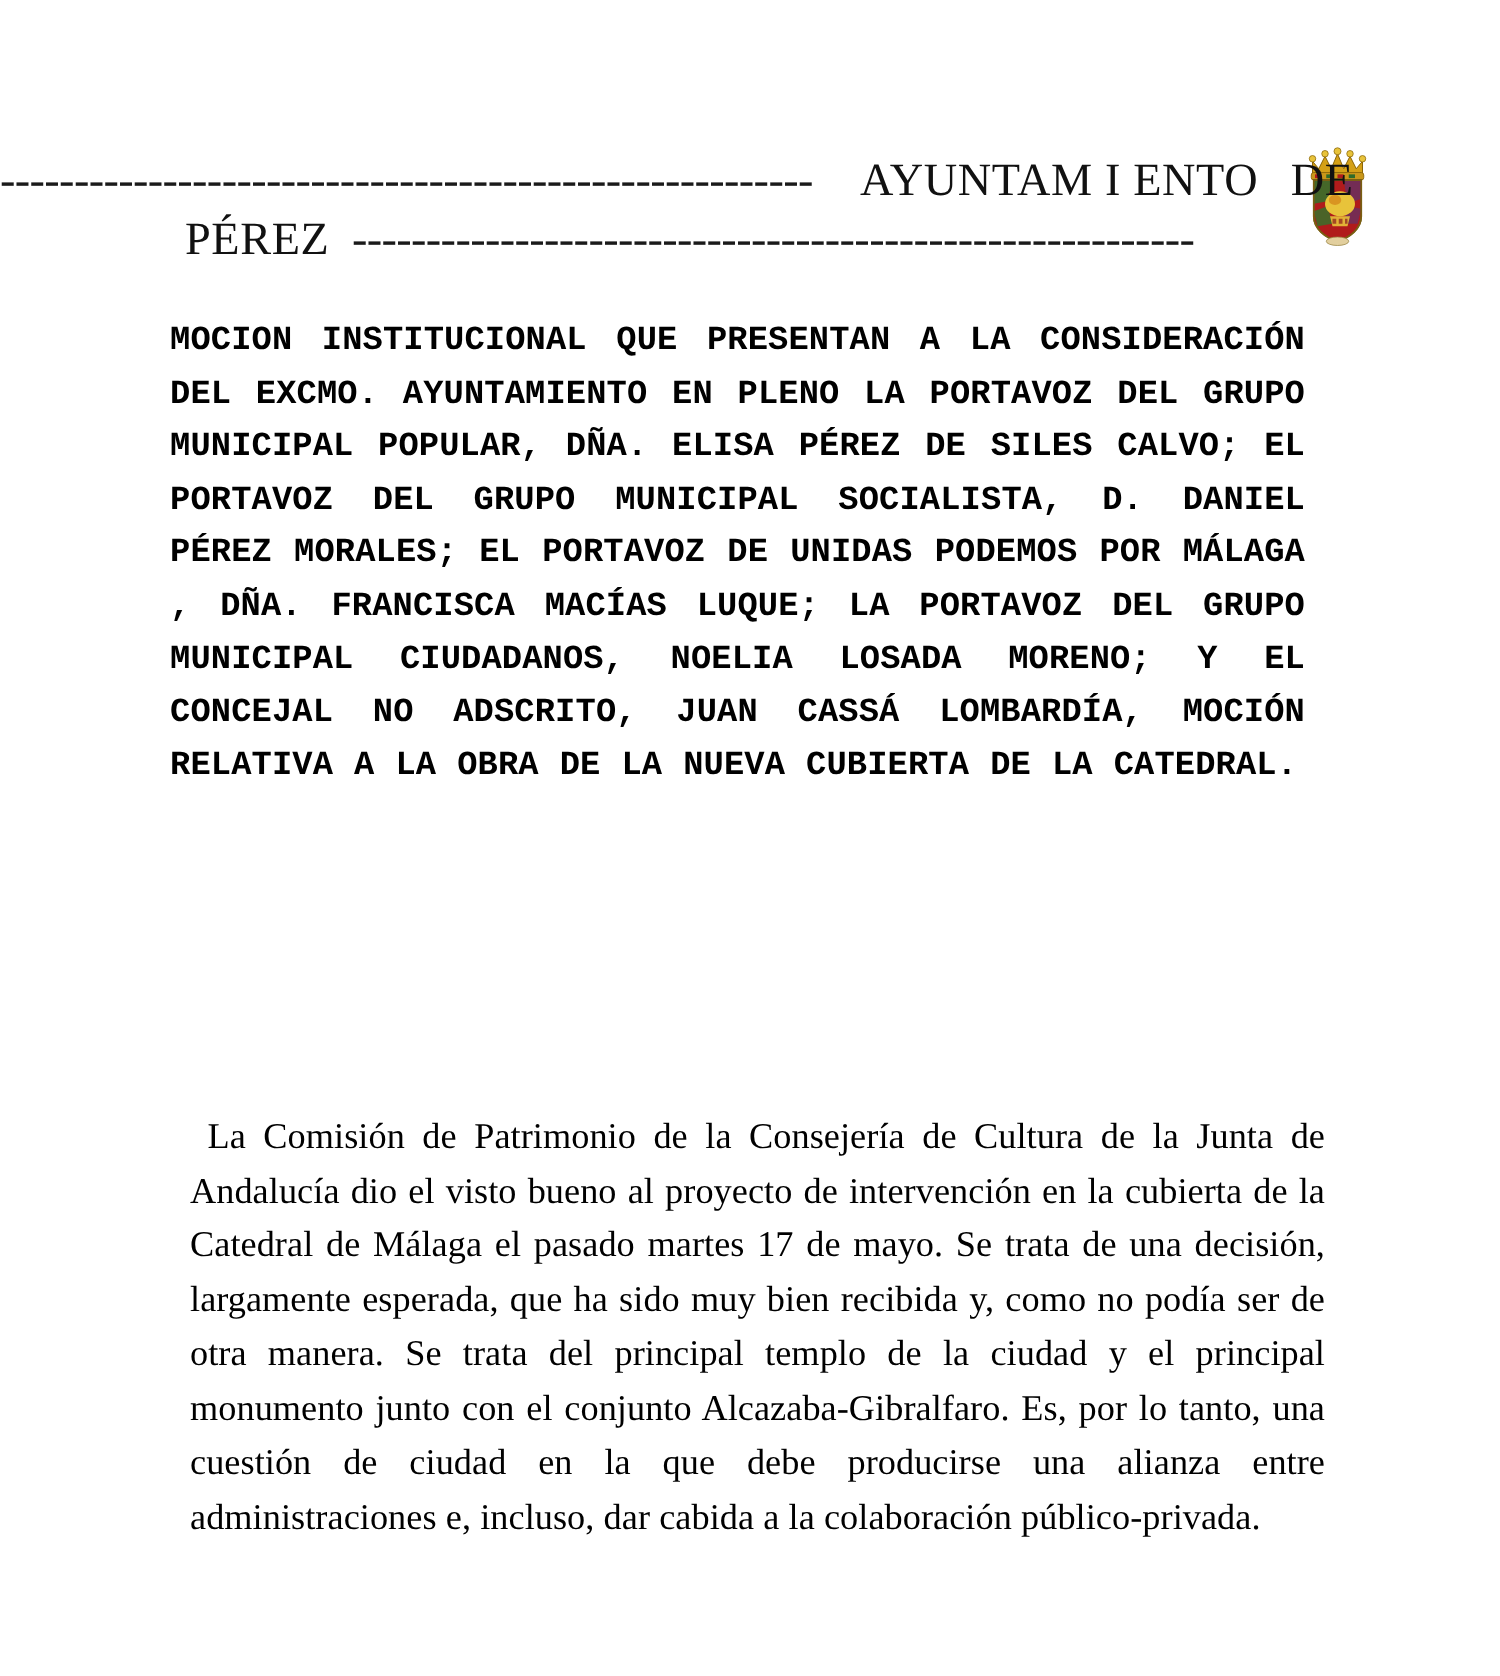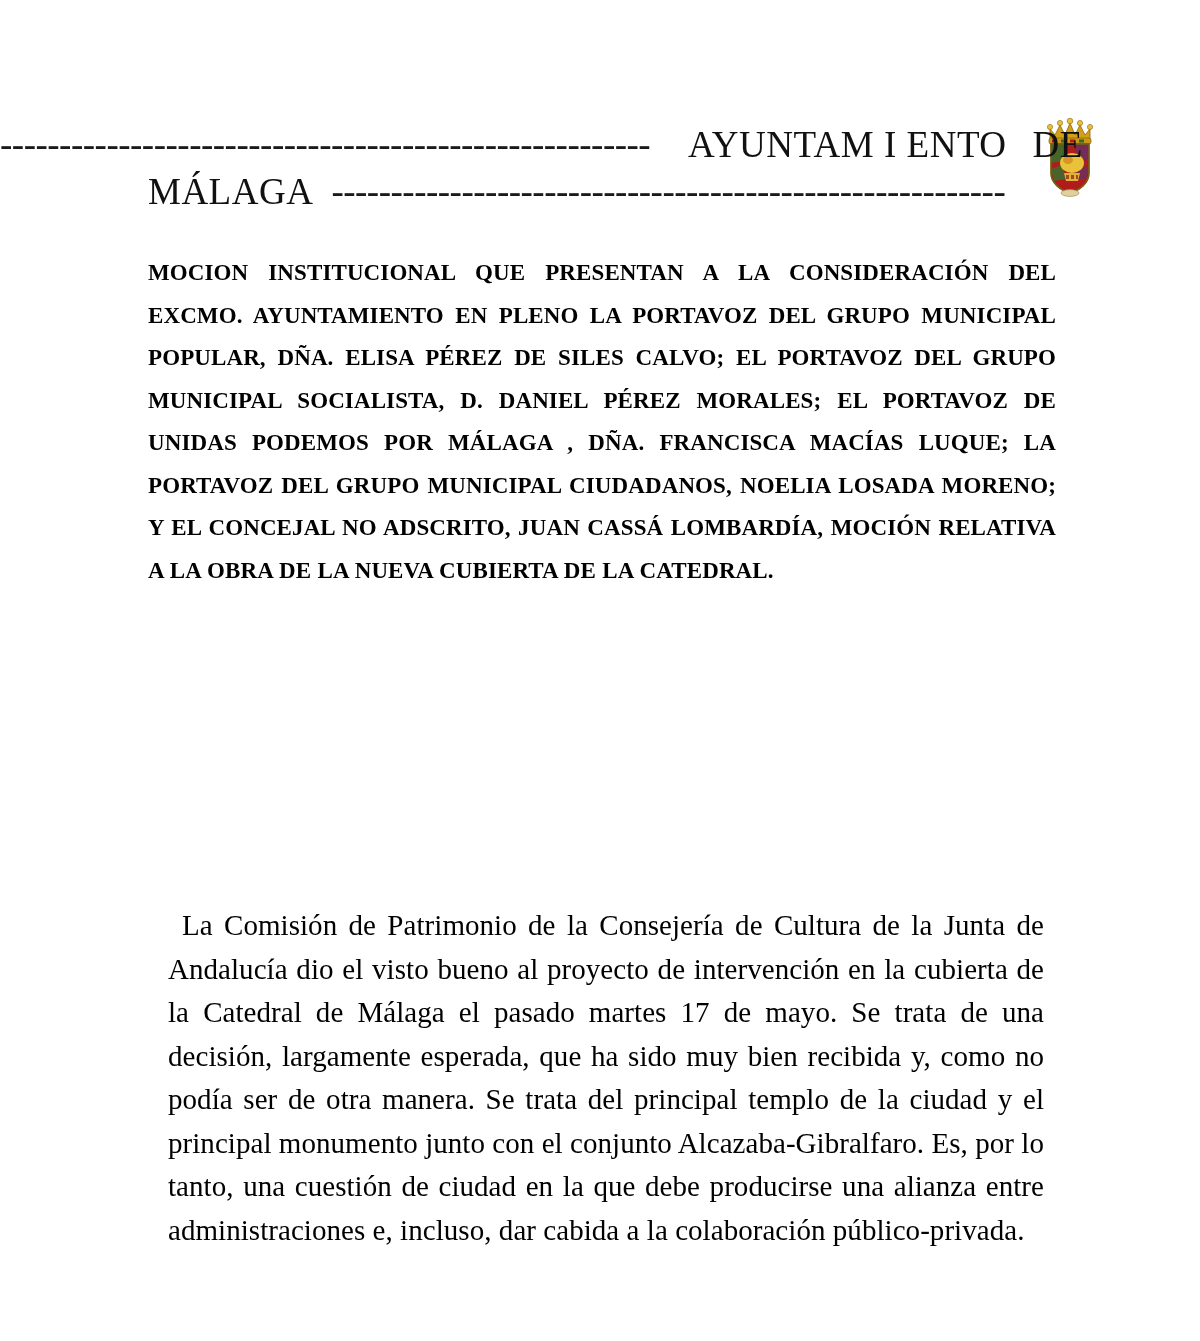--- a/index.html
+++ b/index.html
@@ -85,49 +85,50 @@
     color: #111111;
     white-space: pre;
   }
   .hdr-ayto { margin-left: 16px; }
   .hdr-de   { margin-left: 26px; }
   .hdr-malaga { margin-right: 18px; }
 
   
   .title-block {
     position: absolute;
-    left: 148px;
+    left: 136px;
     top: 252px;
     width: 908px;
     font-weight: bold;
-    font-size: 23px;
+    font-size: 27px;
     line-height: 42.5px;
     text-align: justify;
     text-align-last: left;
     letter-spacing: 0.1px;
     word-spacing: 0.5px;
     hyphens: none;
+    font-family: Liberation Mono, monospace;
   }
   .title-block p { margin: 0; }
 
   
   .body-block {
     position: absolute;
     left: 152px;
     top: 888px;
     width: 908px;
     font-size: 29px;
     line-height: 43.5px;
     text-align: justify;
     text-align-last: left;
     letter-spacing: 0.05px;
     hyphens: none;
   }
   .body-block p {
-    margin: 16px;
+    margin: 0;
     text-indent: 14px;
   }
 </style>
 </head>
 <body>
 
 <div class="page">
 
   <div class="header">
 
@@ -164,21 +165,21 @@
       </svg>
     </div>
 
     <div class="header-line-1">
       <span class="dash-rule dash-rule-1">-------------------------------------------------------</span>
       <span class="header-word hdr-ayto">AYUNTAM I ENTO</span>
       <span class="header-word hdr-de">DE</span>
     </div>
 
     <div class="header-line-2">
-      <span class="header-word hdr-malaga">MÁLAGA</span>
+      <span class="header-word hdr-malaga">PÉREZ</span>
       <span class="dash-rule dash-rule-2">---------------------------------------------------------</span>
     </div>
   </div>
 
   <div class="title-block">
     <p>MOCION INSTITUCIONAL QUE PRESENTAN A LA CONSIDERACIÓN DEL EXCMO. AYUNTAMIENTO EN PLENO LA PORTAVOZ DEL GRUPO MUNICIPAL POPULAR, DÑA. ELISA PÉREZ DE SILES CALVO; EL PORTAVOZ DEL GRUPO MUNICIPAL SOCIALISTA, D. DANIEL PÉREZ MORALES; EL PORTAVOZ DE UNIDAS PODEMOS POR MÁLAGA , DÑA. FRANCISCA MACÍAS LUQUE; LA PORTAVOZ DEL GRUPO MUNICIPAL CIUDADANOS, NOELIA LOSADA MORENO; Y EL CONCEJAL NO ADSCRITO, JUAN CASSÁ LOMBARDÍA, MOCIÓN RELATIVA A LA OBRA DE LA NUEVA CUBIERTA DE LA CATEDRAL.</p>
   </div>
 
   <div class="body-block">
     <p>La Comisión de Patrimonio de la Consejería de Cultura de la Junta de Andalucía dio el visto bueno al proyecto de intervención en la cubierta de la Catedral de Málaga el pasado martes 17 de mayo. Se trata de una decisión, largamente esperada, que ha sido muy bien recibida y, como no podía ser de otra manera. Se trata del principal templo de la ciudad y el principal monumento junto con el conjunto Alcazaba-Gibralfaro. Es, por lo tanto, una cuestión de ciudad en la que debe producirse una alianza entre administraciones e, incluso, dar cabida a la colaboración público-privada.</p>

